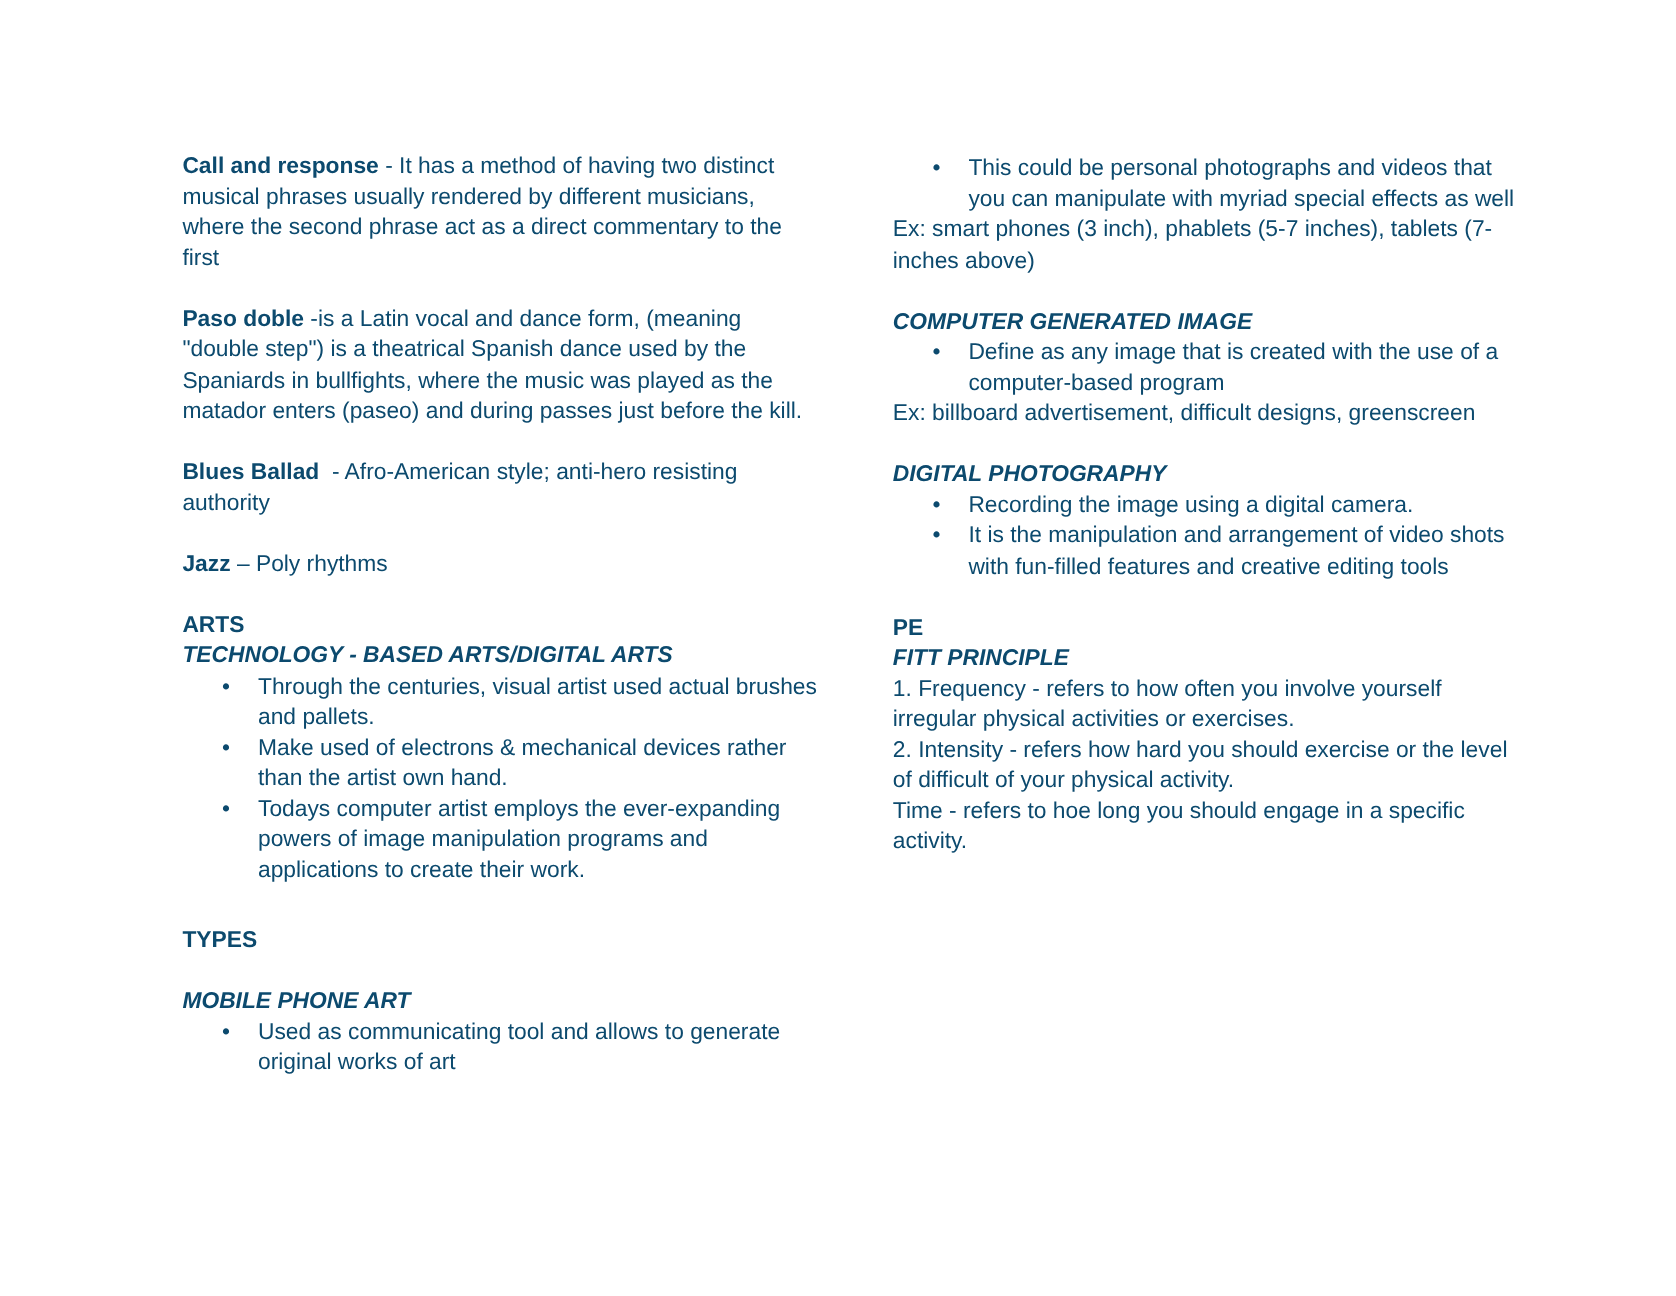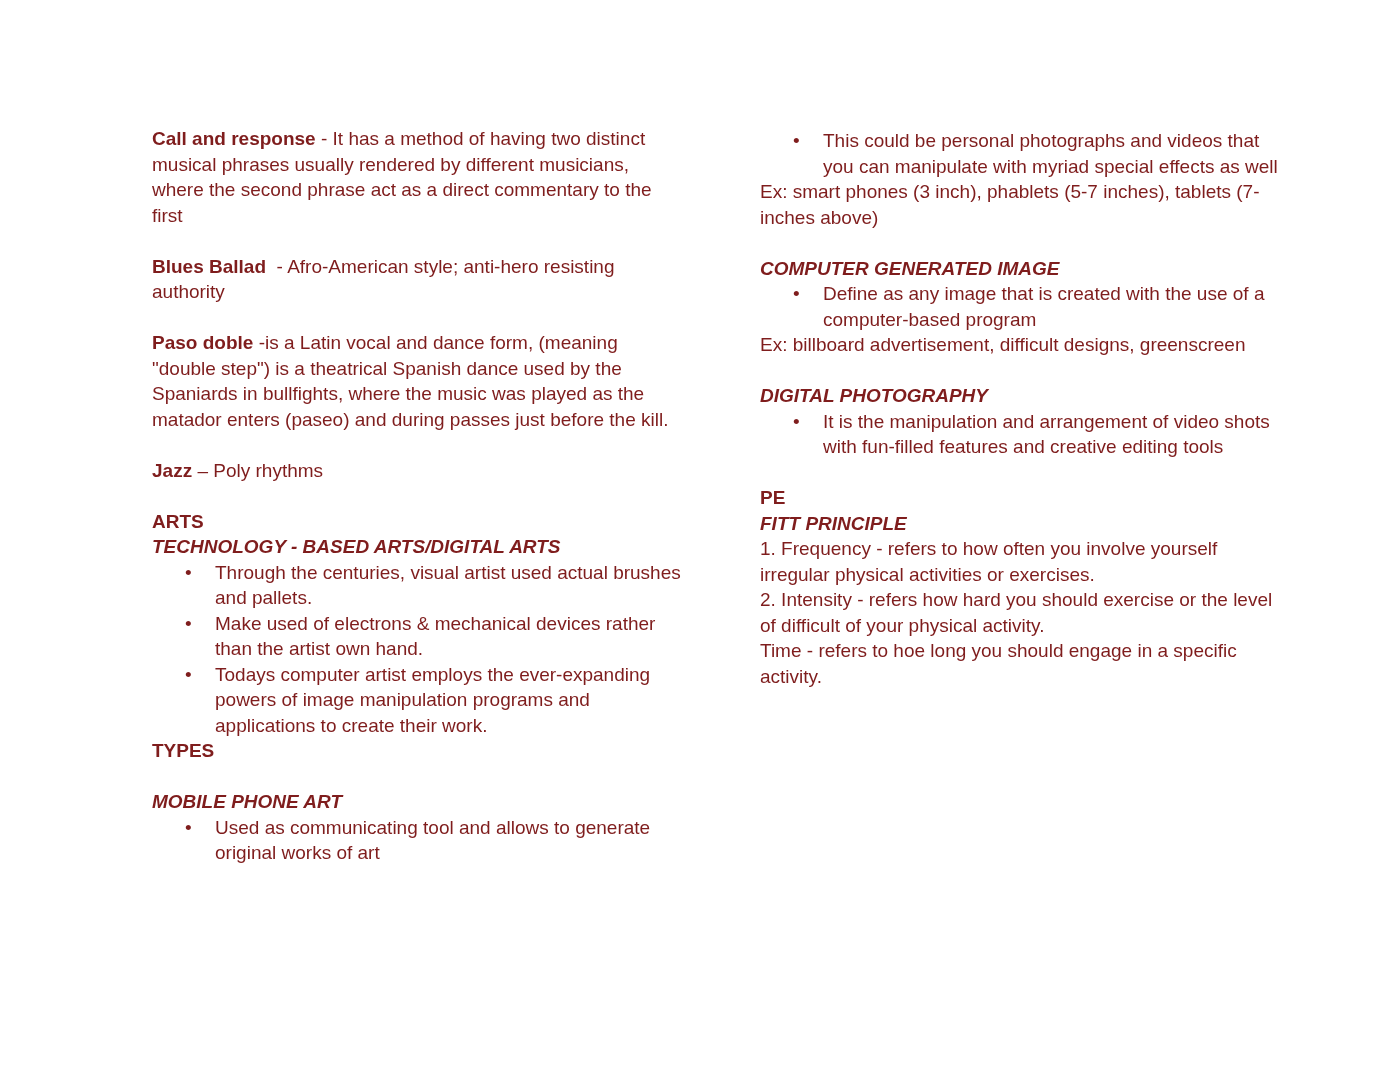--- a/index.html
+++ b/index.html
@@ -11,38 +11,38 @@
     overflow: hidden;
   }
   .page {
     position: relative;
     width: 1397px;
     height: 1080px;
     background: #ffffff;
     font-family: "Liberation Sans", sans-serif;
     font-size: 19px;
     line-height: 25.5px;
-    color: #7f1d1d;
+    color: #0c4a6e;
   }
   .col {
     position: absolute;
   }
   .col-left {
     left: 152px;
     top: 126px;
     width: 533px;
   }
   .col-right {
-    left: 760px;
+    left: 744px;
     top: 128px;
     width: 520px;
   }
   p { margin: 0; }
   .gap { margin-top: 25.5px; }
-  .gap-lg { }
+  .gap-lg { margin-top: 33px; }
   .term { font-weight: 700; }
   .rest { white-space: pre-wrap; }
   .heading { font-weight: 700; }
   .subheading { font-weight: 700; font-style: italic; }
   ul.doc-list {
     list-style: none;
     margin: 0;
     padding: 0;
   }
   ul.doc-list li {
@@ -58,23 +58,23 @@
 </style>
 </head>
 <body>
 
 <div class="page">
 
   <div class="col col-left">
 
     <p class="def"><span class="term">Call and response</span><span class="rest"> - It has a method of having two distinct musical phrases usually rendered by different musicians, where the second phrase act as a direct commentary to the first</span></p>
 
+    <p class="def gap"><span class="term">Paso doble</span><span class="rest"> -is a Latin vocal and dance form, (meaning "double step") is a theatrical Spanish dance used by the Spaniards in bullfights, where the music was played as the matador enters (paseo) and during passes just before the kill.</span></p>
+
     <p class="def gap"><span class="term">Blues Ballad</span><span class="rest">  - Afro-American style; anti-hero resisting authority</span></p>
-
-    <p class="def gap"><span class="term">Paso doble</span><span class="rest"> -is a Latin vocal and dance form, (meaning "double step") is a theatrical Spanish dance used by the Spaniards in bullfights, where the music was played as the matador enters (paseo) and during passes just before the kill.</span></p>
 
     <p class="def gap"><span class="term">Jazz</span><span class="rest"> – Poly rhythms</span></p>
 
     <p class="heading gap">ARTS</p>
     <p class="subheading">TECHNOLOGY - BASED ARTS/DIGITAL ARTS</p>
 
     <ul class="doc-list">
       <li>Through the centuries, visual artist used actual brushes and pallets.</li>
       <li>Make used of electrons &amp; mechanical devices rather than the artist own hand.</li>
       <li>Todays computer artist employs the ever-expanding powers of image manipulation programs and applications to create their work.</li>
@@ -97,20 +97,23 @@
     </ul>
     <p class="plain">Ex: smart phones (3 inch), phablets (5-7 inches), tablets (7-inches above)</p>
 
     <p class="subheading gap">COMPUTER GENERATED IMAGE</p>
     <ul class="doc-list">
       <li>Define as any image that is created with the use of a computer-based program</li>
     </ul>
     <p class="plain">Ex: billboard advertisement, difficult designs, greenscreen</p>
 
     <p class="subheading gap">DIGITAL PHOTOGRAPHY</p>
+    <ul class="doc-list">
+      <li>Recording the image using a digital camera.</li>
+    </ul>
 
     <ul class="doc-list">
       <li>It is the manipulation and arrangement of video shots with fun-filled features and creative editing tools</li>
     </ul>
 
     <p class="heading gap">PE</p>
     <p class="subheading">FITT PRINCIPLE</p>
 
     <p class="plain">1. Frequency - refers to how often you involve yourself irregular physical activities or exercises.</p>
     <p class="plain">2. Intensity - refers how hard you should exercise or the level of difficult of your physical activity.</p>

